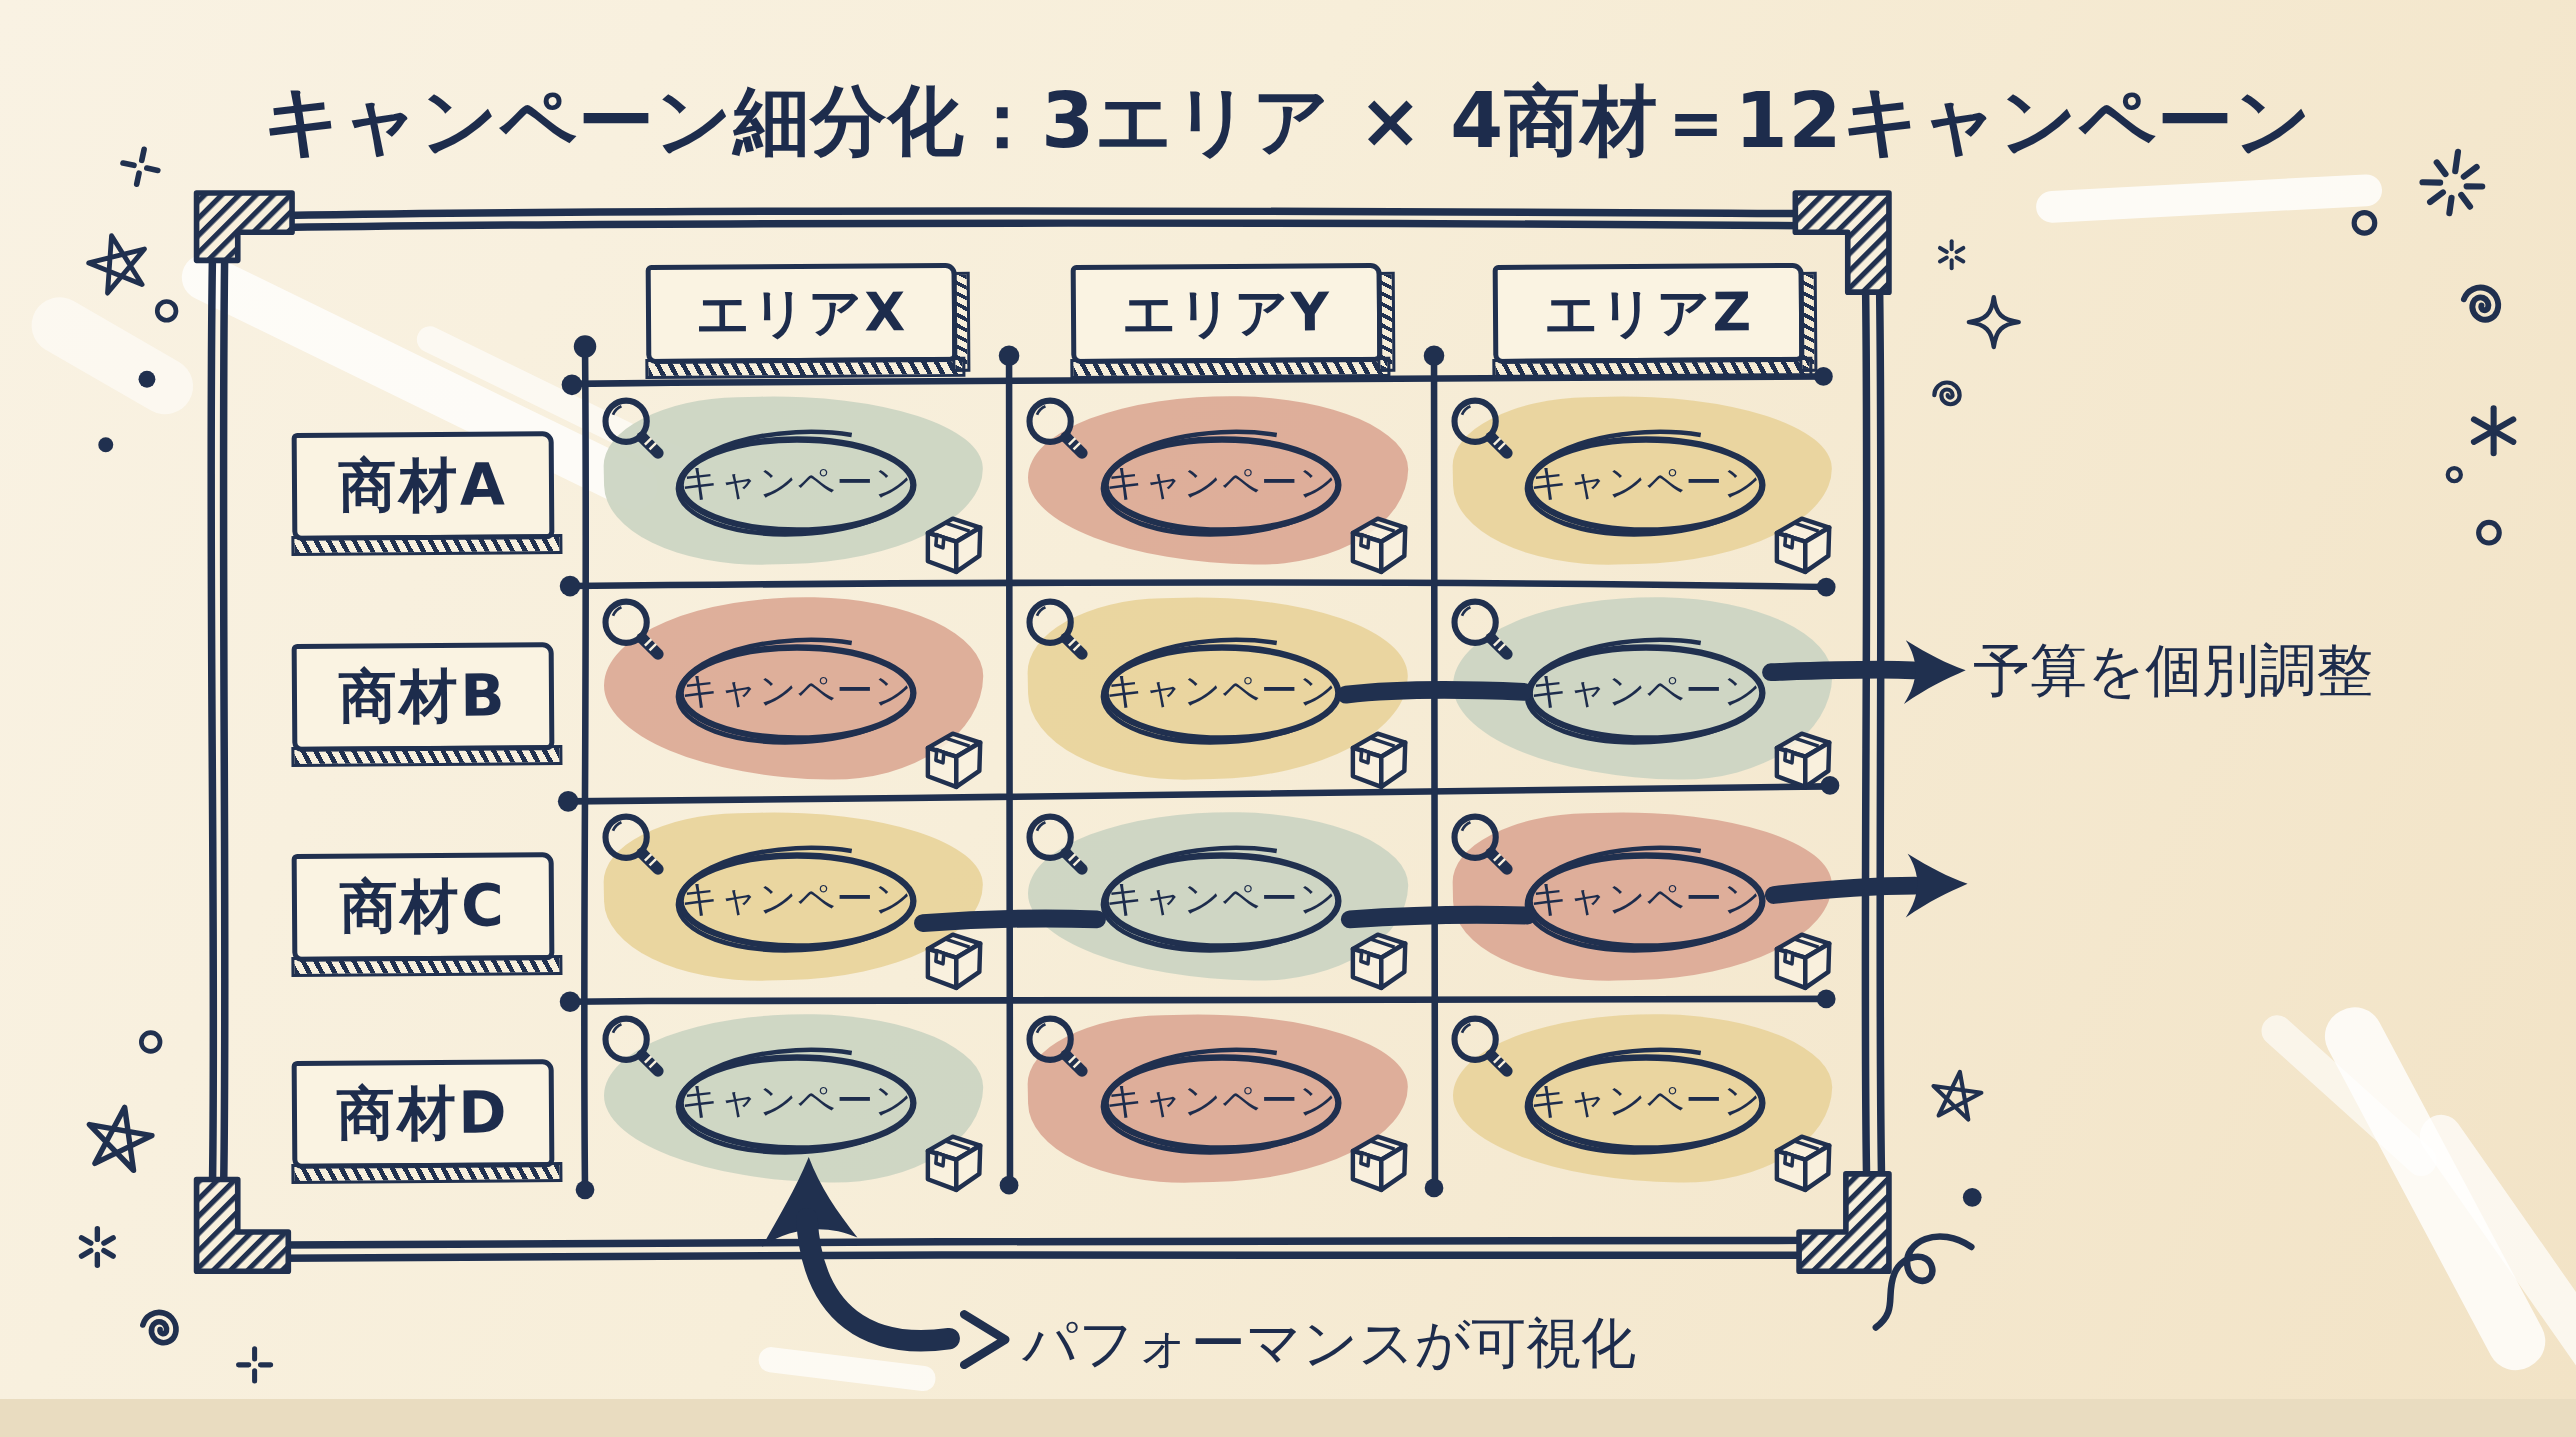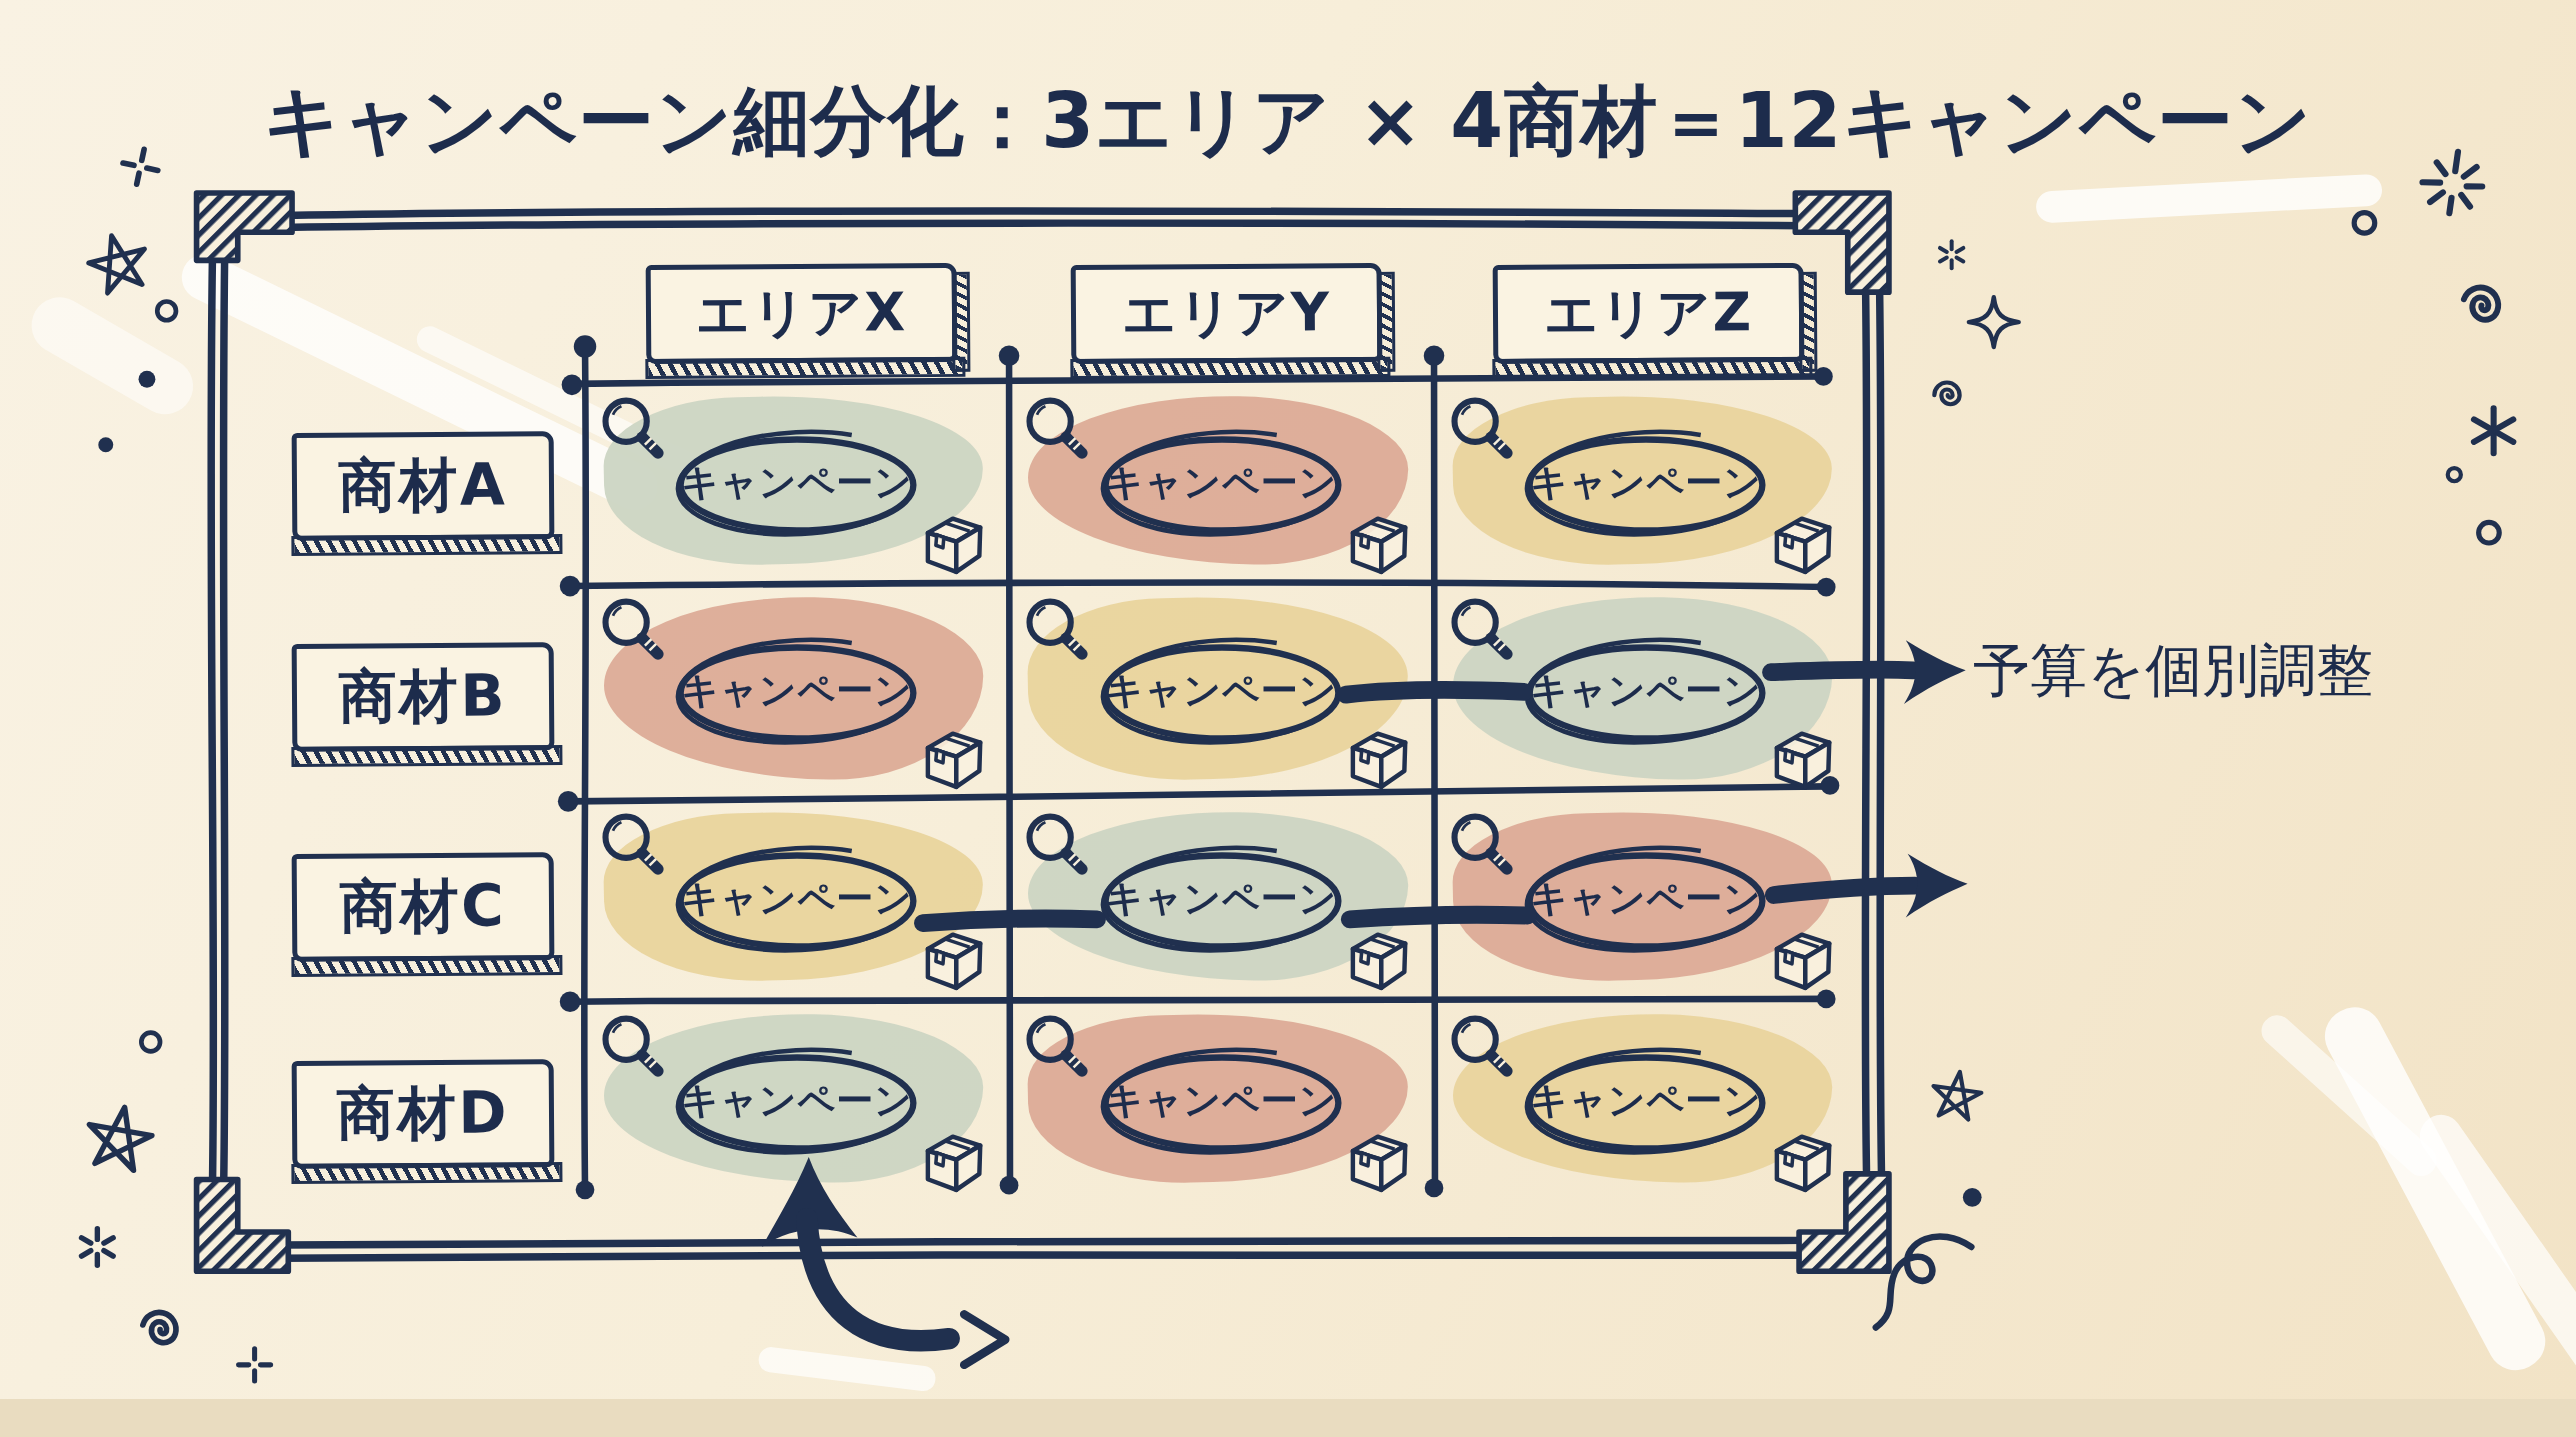--- a/index.html
+++ b/index.html
@@ -21,21 +21,21 @@
     border:3.7px solid #20304f;
     background:repeating-linear-gradient(28deg,#20304f 0 3.7px,rgba(0,0,0,0) 3.7px 9.4px)}
   .prod-h{left:292px;width:262px;height:108px;font-size:58px;letter-spacing:2.8px}
   .cell{position:absolute}
   .blob{position:absolute;left:19px;right:26px;top:12px;bottom:20.6px;
     border-radius:38% 62% 55% 45% / 42% 48% 58% 52%;opacity:.95;transform:rotate(-1.2deg)}
   .cell:nth-child(even) .blob{transform:rotate(.9deg);border-radius:55% 45% 40% 60%/50% 42% 58% 50%}
   .mag{position:absolute;left:13px;top:11.2px;width:75px;height:75px}
   .oval{position:absolute;left:50%;top:50%;width:273px;height:120px;transform:translate(-50%,-50%)}
   .camp{position:absolute;left:50%;top:50%;transform:translate(-50%,-54%);
-    font-size:37px;font-weight:700;letter-spacing:0.9px;color:#1d2c4c;white-space:nowrap}
+    font-size:37px;font-weight:400;letter-spacing:0.9px;color:#1d2c4c;white-space:nowrap}
   .pkg{position:absolute;right:19px;bottom:5.6px;width:71px;height:71px}
   .callout{position:absolute;font-weight:400;color:#1d2c4c;white-space:nowrap}
   .co-budget{left:1973px;top:633px;font-size:57px}
   .co-cpa{left:1973px;top:845px;font-size:57px}
   .co-perf{left:1022px;top:1307px;font-size:55px}
 </style>
 </head>
 <body>
 
 <div class="stage">
@@ -402,15 +402,16 @@
       <path d="M2038,912 C2064,928 2080,936 2102,944 C2080,954 2062,962 2036,980 C2052,956 2052,934 2038,912 Z"></path>
       <path d="M864,1236 C850,1270 832,1300 814,1332 C846,1310 884,1308 916,1322 C894,1294 876,1268 864,1236 Z"></path>
     </g>
     <g stroke="#20304f" fill="none" stroke-linecap="round">
       <path d="M1014,1430 C930,1442 868,1406 862,1302" stroke-width="23"></path>
       <path d="M1030,1404 L1074,1431 L1030,1458" stroke-width="9" stroke-linejoin="round"></path>
     </g>
   </svg>
 
   <div class="callout co-budget">予算を個別調整</div>
+  <div class="callout co-perf">パフォーマンスが可視化</div>
 
 </div>
 
 
 </body></html>

